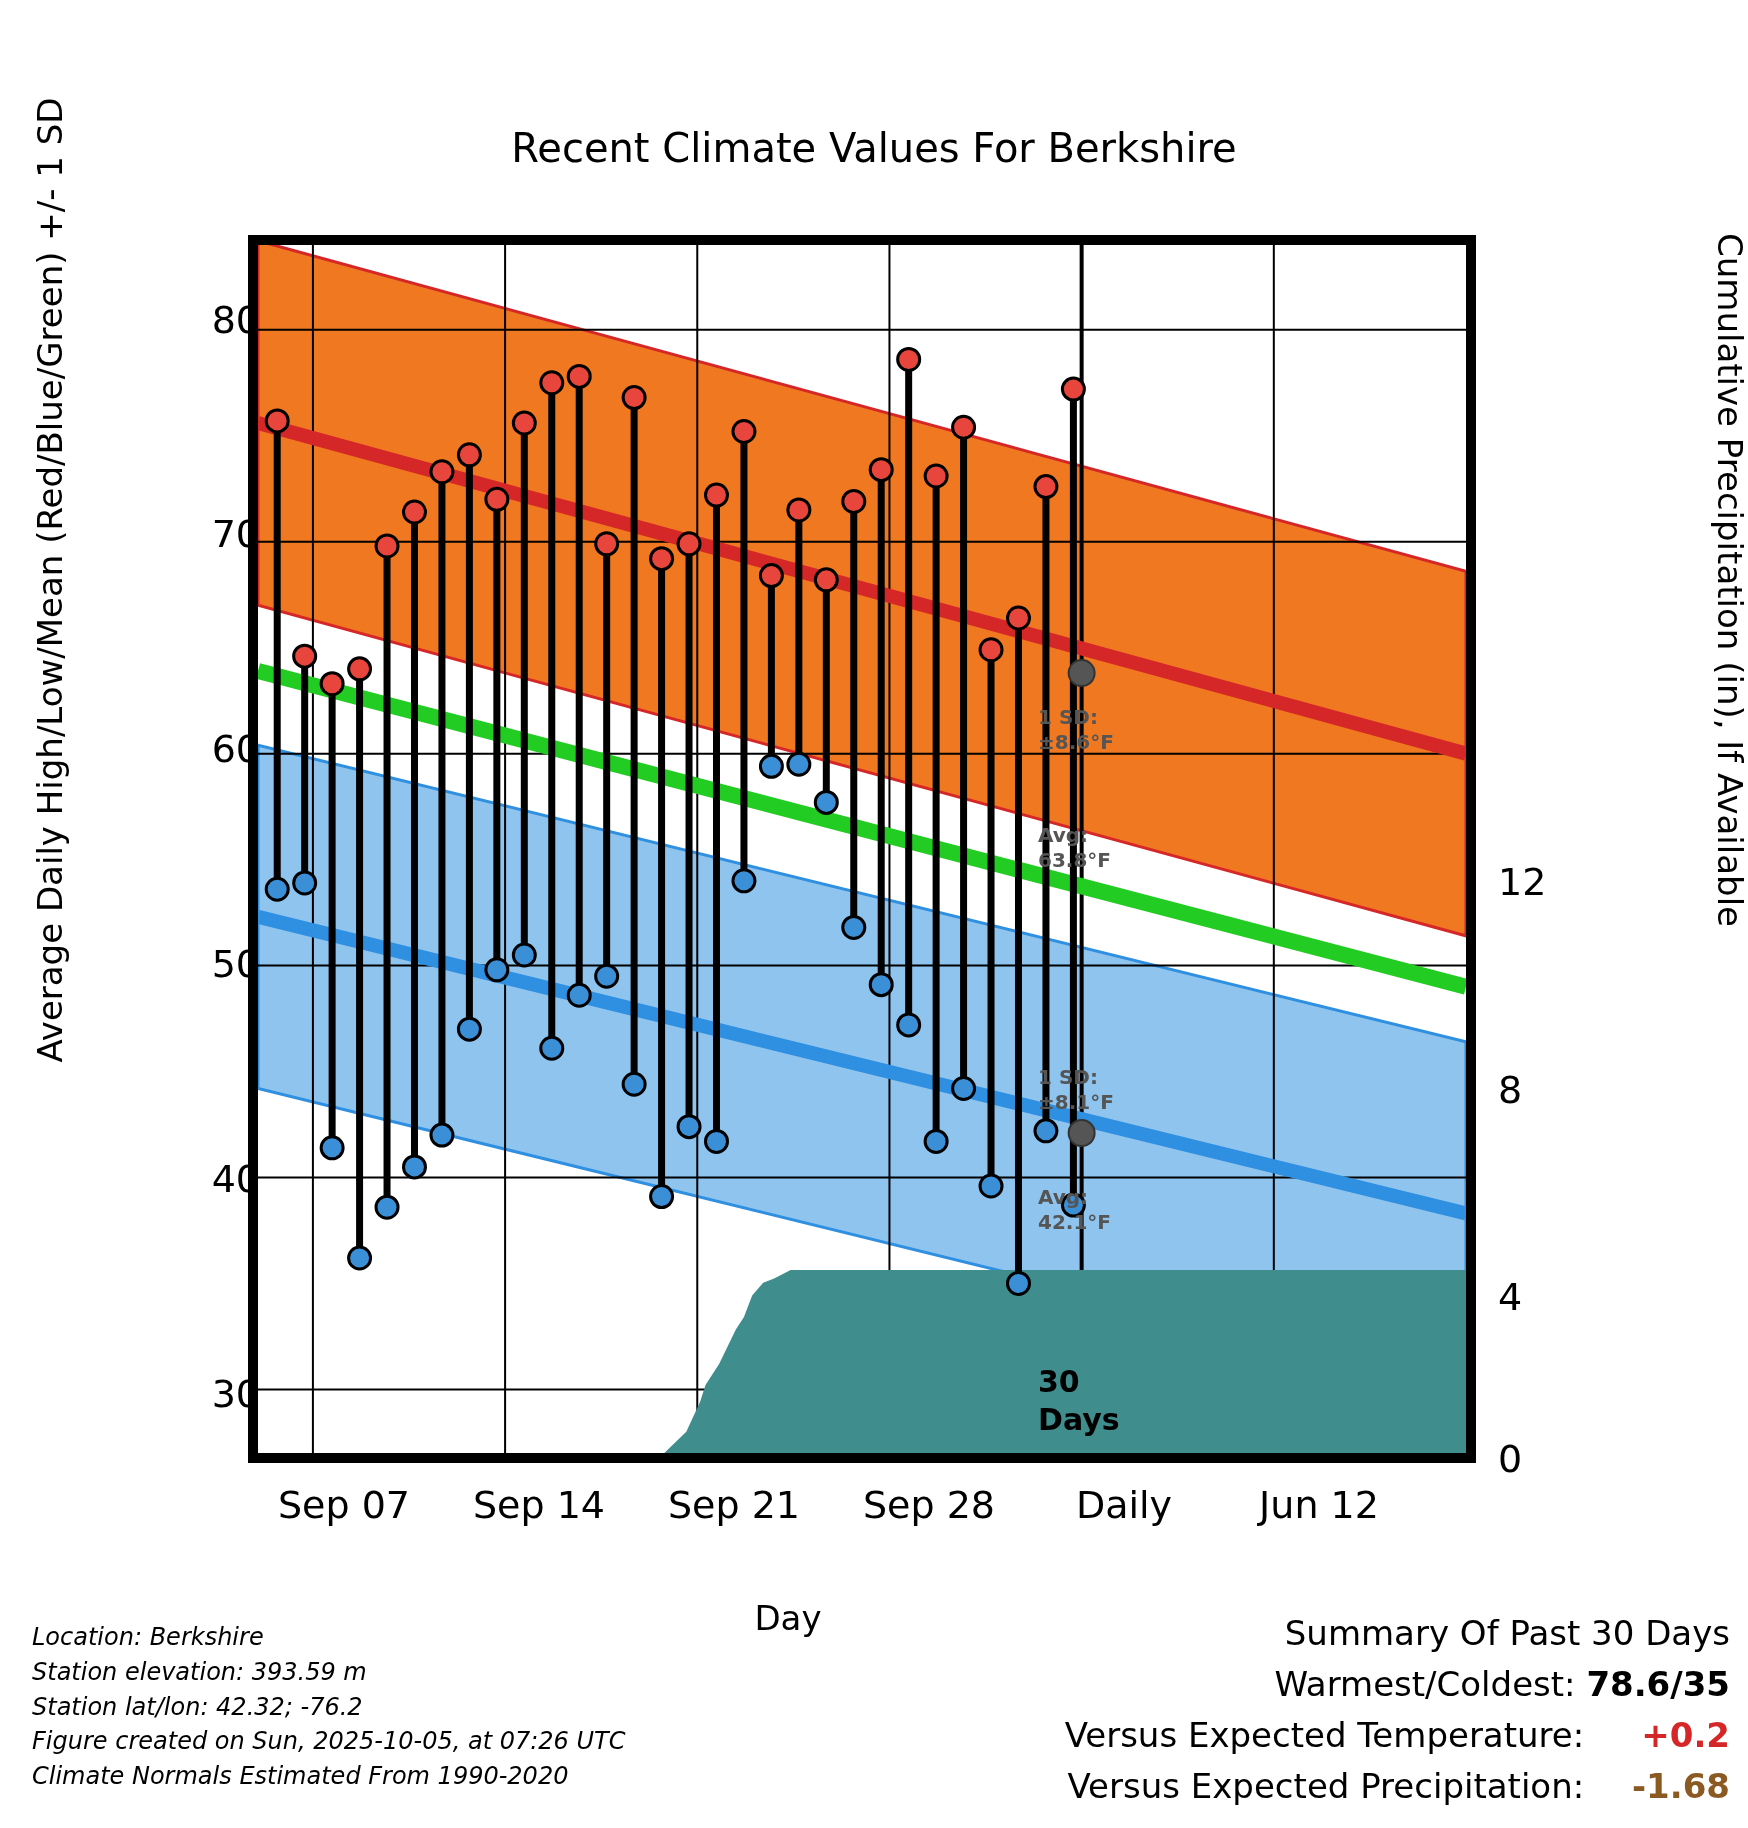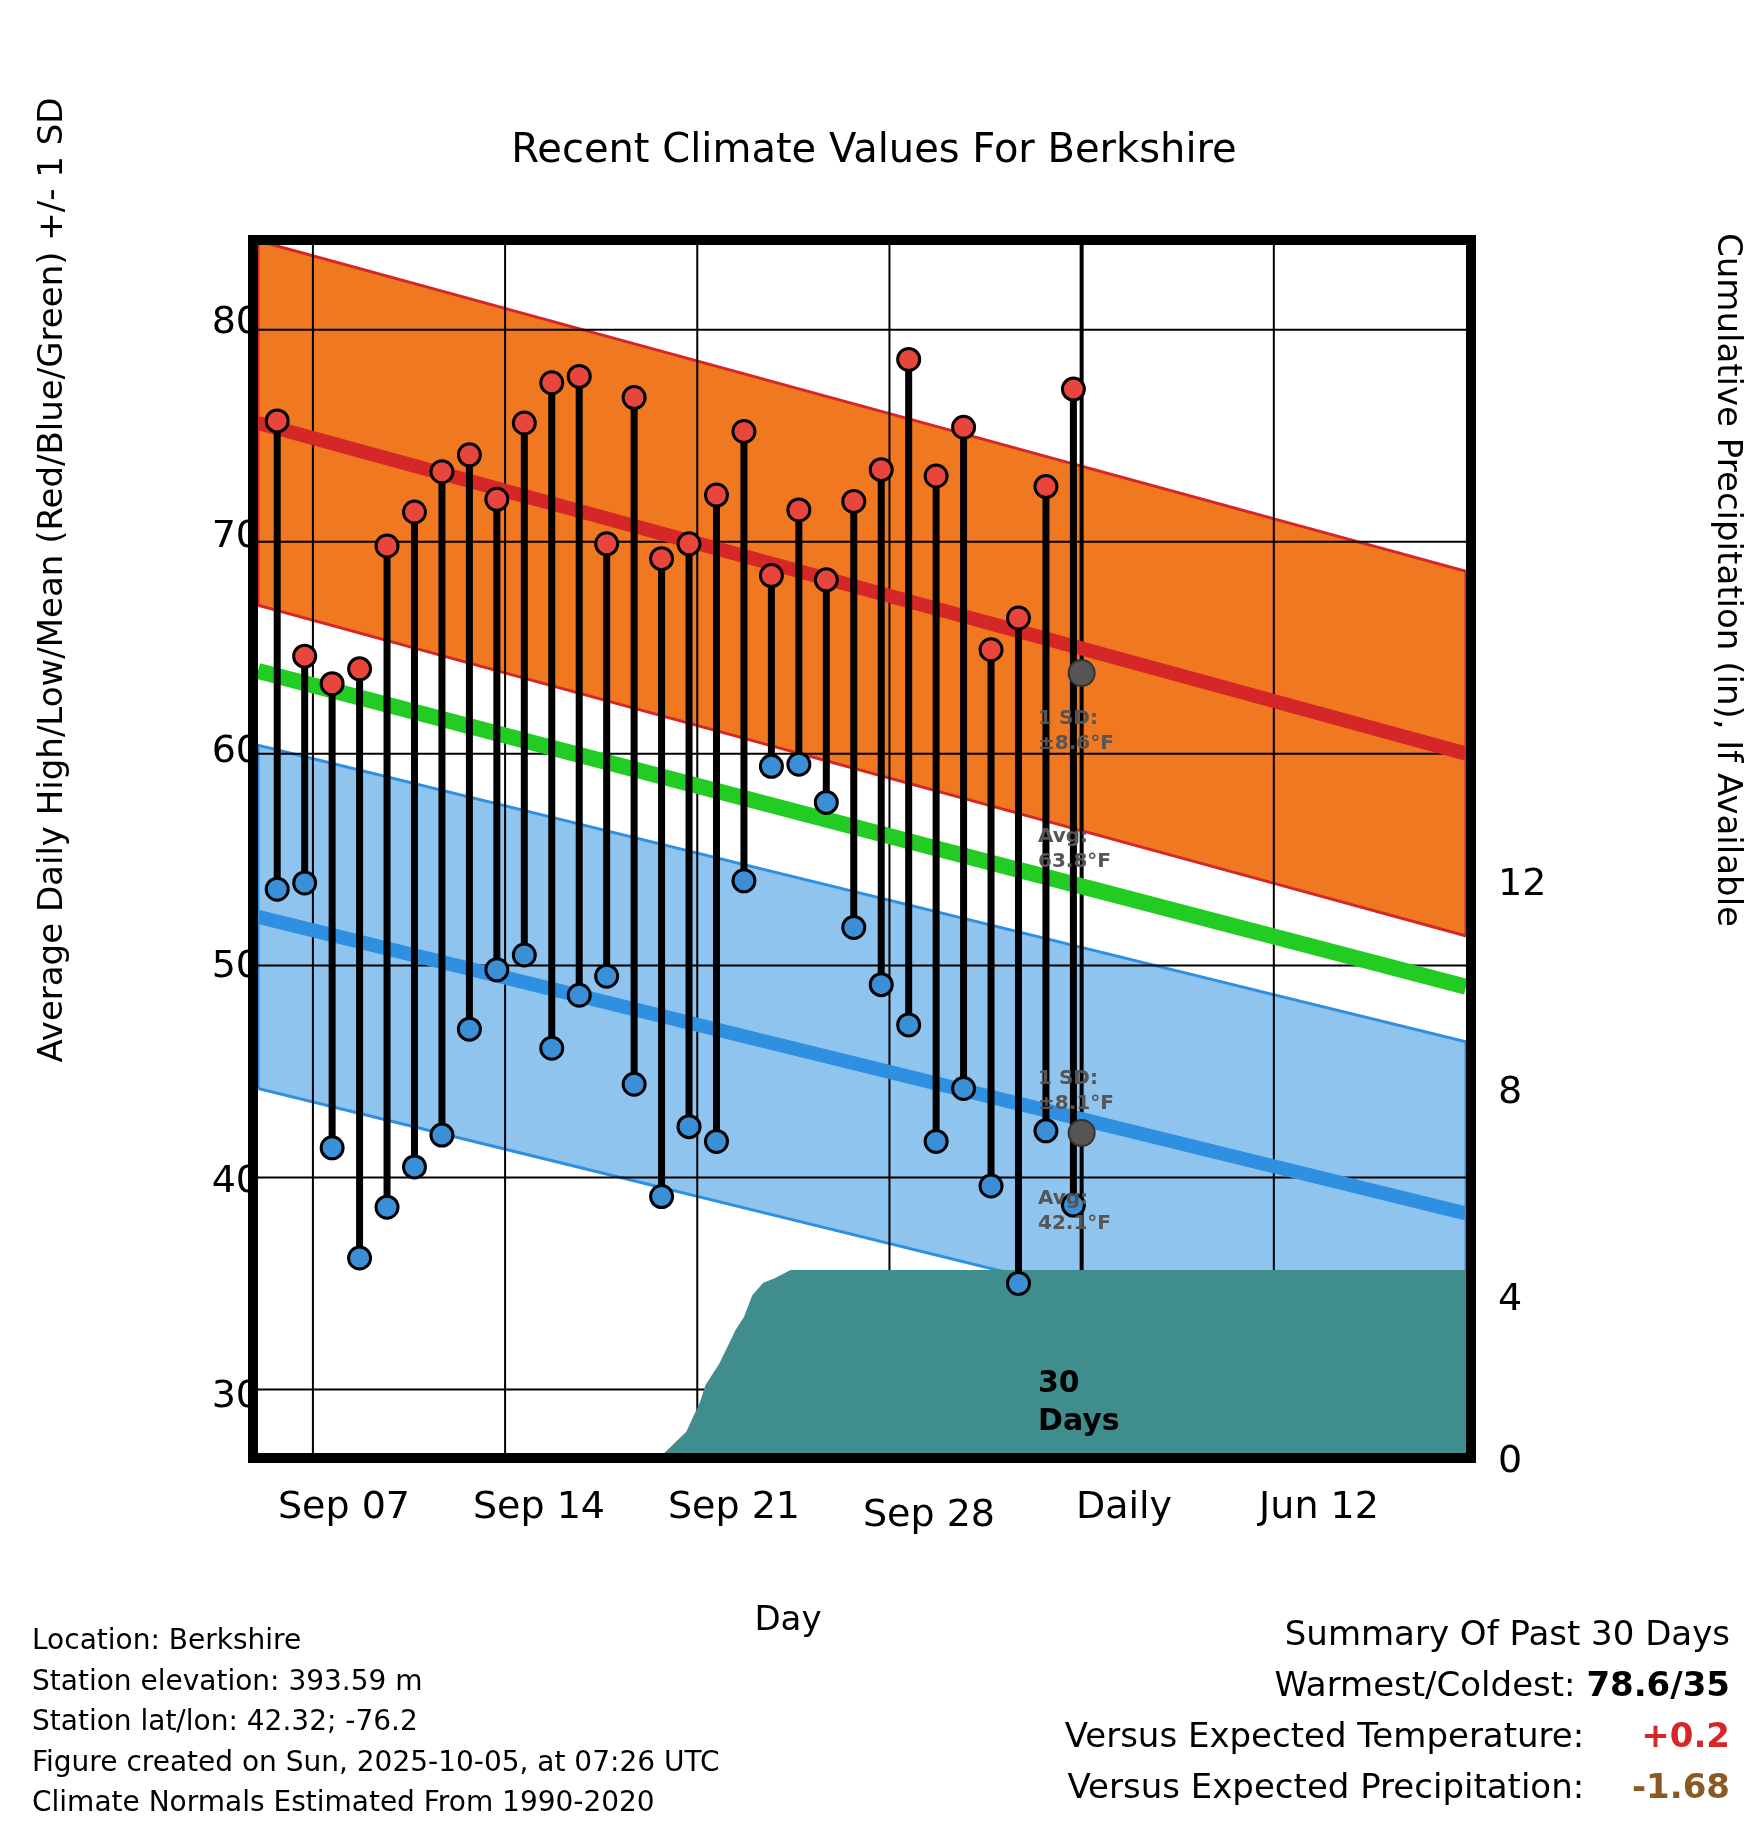--- a/index.html
+++ b/index.html
@@ -9,21 +9,21 @@
   #inner{position:absolute;left:0;top:0;right:0;bottom:0;overflow:hidden;}
   .ylabel-left{position:absolute;left:-500px;top:560px;width:1100px;text-align:center;font-size:34px;transform:rotate(-90deg);transform-origin:center center;}
   .ylabel-right{position:absolute;left:1180px;top:560px;width:1100px;text-align:center;font-size:34px;transform:rotate(90deg);transform-origin:center center;}
   .xlabel{position:absolute;left:0;top:1598px;width:1576px;text-align:center;font-size:34px;}
   .tick-label{position:absolute;font-size:38px;}
   .ytick{right:1488px;text-align:right;width:120px;}
   .y2tick{left:1498px;text-align:left;width:120px;}
   .xtick{top:1483px;text-align:center;width:260px;font-size:38px;}
   .annot{position:absolute;color:#555;font-size:20px;font-weight:bold;line-height:1.25;}
   .annot-black{position:absolute;color:#000;font-size:30px;font-weight:bold;line-height:1.25;}
-  .footer-left{position:absolute;left:32px;top:1620px;font-size:28px;line-height:1.45;}
+  .footer-left{position:absolute;left:32px;top:1620px;font-size:24px;line-height:1.45;font-style:italic;}
   .footer-right{position:absolute;right:18px;top:1608px;text-align:right;font-size:34px;line-height:1.5;}
   .fr-row{white-space:nowrap;}
   .fr-val{font-weight:bold;display:inline-block;min-width:135px;text-align:right;}
   .red{color:#d62728;}
   .brown{color:#8a5a22;}
   svg{display:block;}
 </style>
 </head>
 <body>
 
@@ -41,21 +41,21 @@
 <div class="tick-label ytick" style="top:1372px;">30</div>
 
 <div class="tick-label y2tick" style="top:860px;">12</div>
 <div class="tick-label y2tick" style="top:1068px;">8</div>
 <div class="tick-label y2tick" style="top:1275px;">4</div>
 <div class="tick-label y2tick" style="top:1437px;">0</div>
 
 <div class="tick-label xtick" style="left:214px;">Sep 07</div>
 <div class="tick-label xtick" style="left:409px;">Sep 14</div>
 <div class="tick-label xtick" style="left:604px;">Sep 21</div>
-<div class="tick-label xtick" style="left:799px;margin-top:8px;">Sep 28</div>
+<div class="tick-label xtick" style="left:799px;">Sep 28</div>
 <div class="tick-label xtick" style="left:994px;">Daily</div>
 <div class="tick-label xtick" style="left:1189px;">Jun 12</div>
 
 <div id="plot">
   <div id="inner">
     <svg id="chartsvg" width="1208" height="1208" viewBox="0 0 1208 1208">
         <path d="M0,-4.238596491227781 L1208,326.37192982456145 L1208,690.8912280701754 L0,360.280701754386 Z" fill="#f07820" stroke="#d62728" stroke-width="3"></path>
         <path d="M0,500.1543859649123 L1208,796.8561403508772 L1208,1140.182456140351 L0,843.480701754386 Z" fill="#8fc4ee" stroke="#2f8fe0" stroke-width="3"></path>
         <line x1="0" y1="1144.421052631579" x2="1208" y2="1144.421052631579" stroke="#000" stroke-width="2"></line>
         <line x1="0" y1="932.4912280701755" x2="1208" y2="932.4912280701755" stroke="#000" stroke-width="2"></line>

